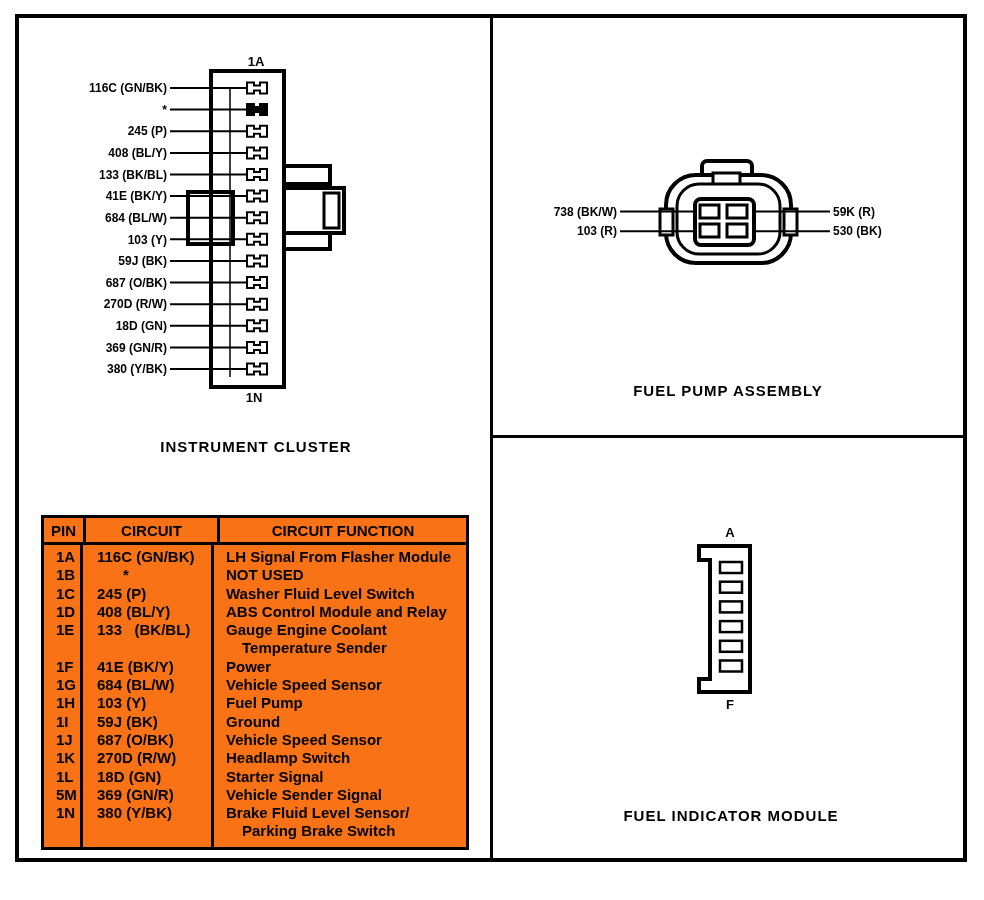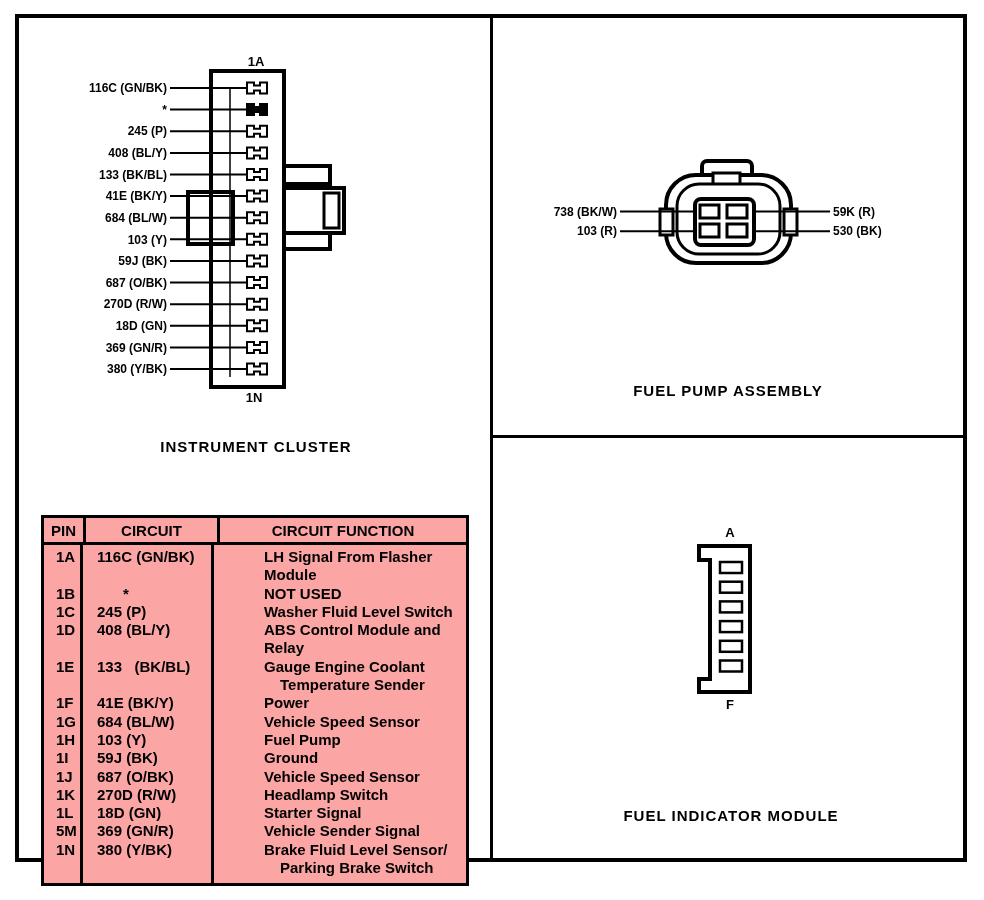--- a/index.html
+++ b/index.html
@@ -14,31 +14,31 @@
   .outline3{fill:#ffffff;stroke:#000;stroke-width:3;}
   .hollow{fill:none;stroke:#000;stroke-width:4;}
   .lead{stroke:#000;stroke-width:2;}
   .thin{stroke:#000;stroke-width:1.5;}
   .pinsym{fill:#ffffff;stroke:#000;stroke-width:2;}
   .pinsym.filled{fill:#000000;}
   .lbl{font:bold 12px "Liberation Sans",sans-serif;}
   .pinhdr{font:bold 13px "Liberation Sans",sans-serif;text-anchor:middle;}
   .cap{font:bold 15px "Liberation Sans",sans-serif;text-anchor:middle;letter-spacing:1px;}
   
-  #pin-table{left:41px;top:515px;width:422px;border:3px solid #000;background:#fca5a5;font-weight:bold;}
+  #pin-table{left:41px;top:515px;width:422px;border:3px solid #000;background:#f97316;font-weight:bold;}
   .thead{display:flex;border-bottom:3px solid #000;font-size:15px;}
   .th{padding:4px 0 3px;text-align:center;}
   .col-pin{width:39px;border-right:3px solid #000;}
   .col-circuit{width:131px;border-right:3px solid #000;}
   .col-func{flex:1;}
   .tbody{font-size:15px;line-height:18.3px;}
   .trow{display:flex;}
   .trow .col-pin{padding-left:12px;box-sizing:border-box;}
   .trow .col-circuit{padding-left:14px;box-sizing:border-box;white-space:pre;}
-  .trow .col-func{padding-left:12px;margin-left:38px;}
+  .trow .col-func{padding-left:12px;}
   .trow:first-child .td{padding-top:3px;}
   .trow:last-child .td{padding-bottom:6px;}
   .trow.notused .col-circuit{padding-left:40px;}
   .fline.cont{margin-left:16px;}
 </style>
 </head>
 <body>
 
 <div id="frame" class="abs"></div>
 <div id="divider-v" class="abs"></div>

